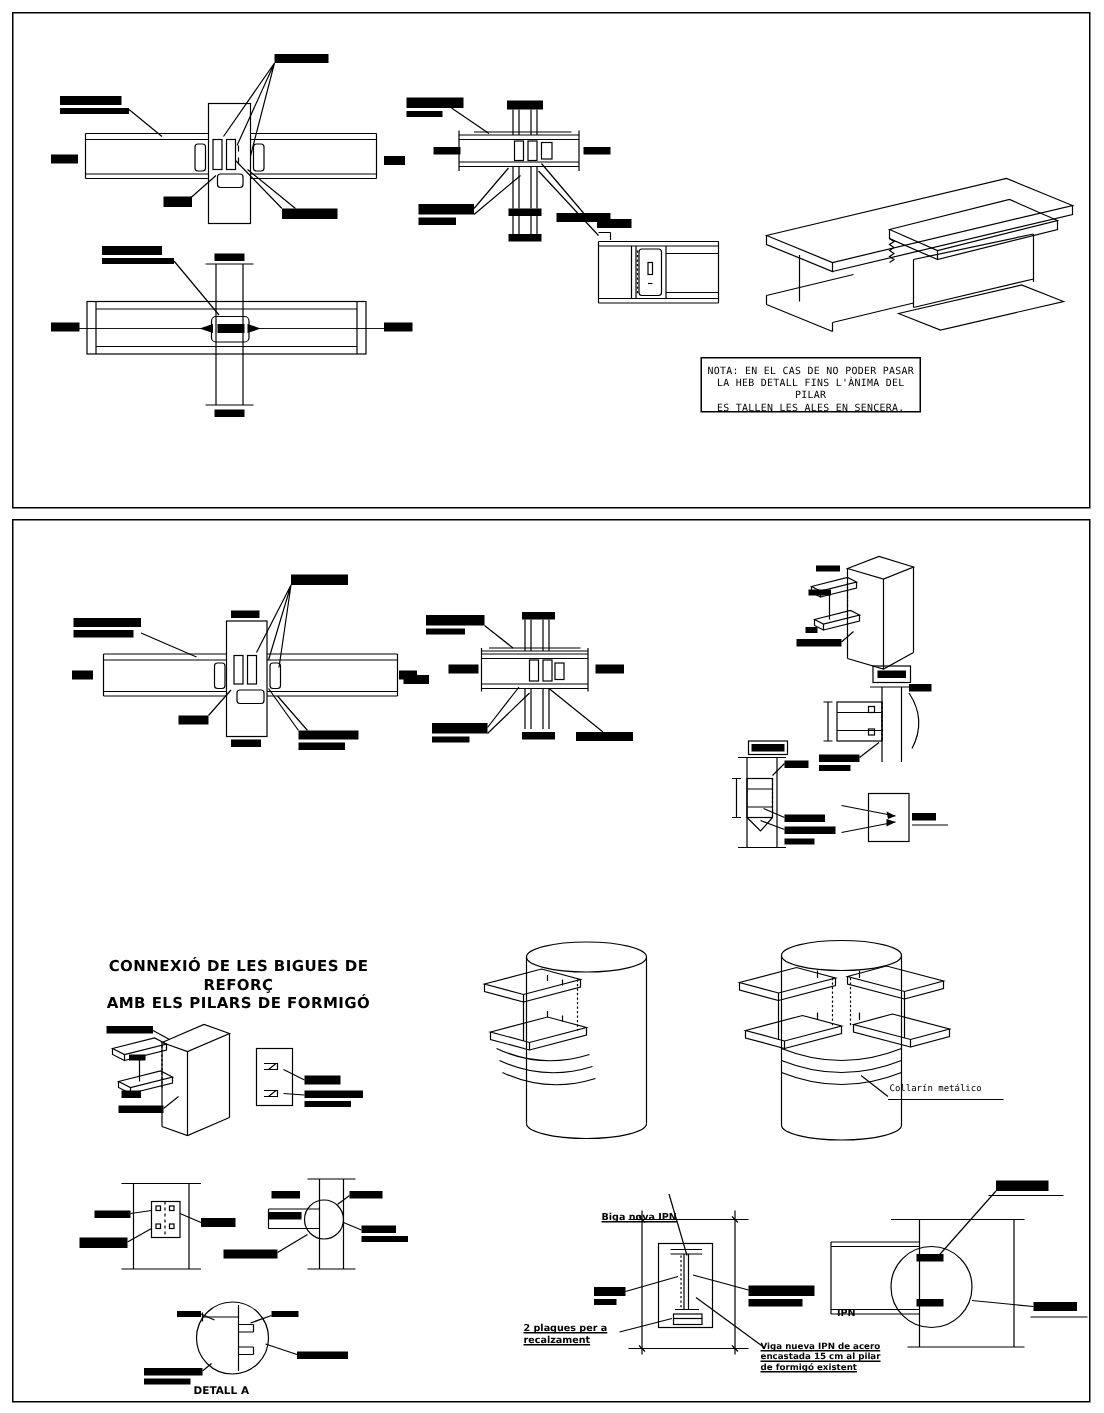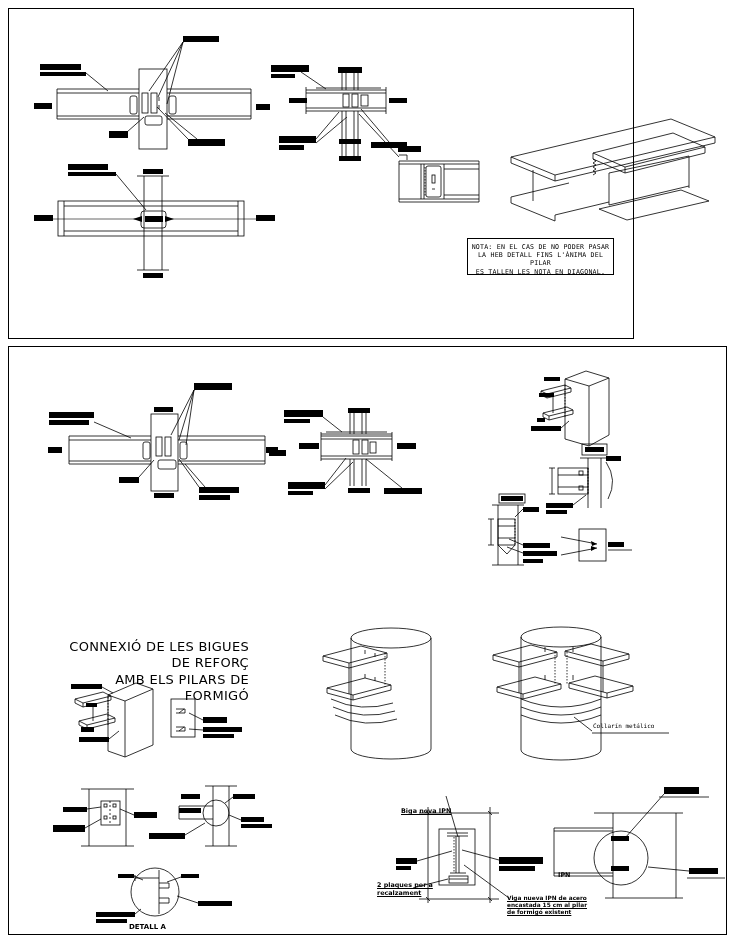--- a/index.html
+++ b/index.html
@@ -1,27 +1,27 @@
 <!DOCTYPE html>
 <html><head>
 <meta charset="utf-8">
 <style>
   html,body{margin:0;padding:0;background:#fff;}
   #sheet{position:relative;width:736px;height:942px;background:#fff;overflow:hidden;
          font-family:"DejaVu Sans Mono",monospace;color:#000;}
   .panel{position:absolute;left:8px;border:1px solid #000;background:#fff;box-sizing:border-box;}
-  #panel1{top:8px;width:626px;height:331px;}
+  #panel1{top:8px;width:719px;height:331px;}
   #panel2{top:346px;width:719px;height:589px;}
   svg{position:absolute;left:0;top:0;}
   .lw{stroke:#000;stroke-width:0.8;fill:none;}
   .bar{fill:#000;stroke:none;}
   .lbl{position:absolute;color:#000;line-height:1.25;}
   .note-box{border:1px solid #000;text-align:center;font-size:6.6px;letter-spacing:0.2px;
             padding-top:4px;box-sizing:border-box;}
-  .sec-title{font-family:"DejaVu Sans",sans-serif;font-weight:normal;font-size:13px;text-align:right;letter-spacing:0.3px;}
+  .sec-title{font-family:"DejaVu Sans",sans-serif;font-weight:bold;font-size:10px;text-align:center;letter-spacing:0.3px;}
   .tiny{font-size:6px;}
   .tinyb{font-family:"DejaVu Sans",sans-serif;font-weight:bold;font-size:6.4px;}
   .under{text-decoration:underline;}
   .caption{font-family:"DejaVu Sans",sans-serif;font-weight:bold;font-size:7px;text-align:left;}
 </style>
 </head>
 <body>
 
 <div id="sheet">
 
@@ -111,21 +111,21 @@
         <rect class="bar" x="247" y="206" width="19" height="6"></rect>
         <rect class="bar" x="136" y="207" width="18" height="6"></rect>
         <rect class="bar" x="59" y="155" width="40" height="6"></rect>
         <rect class="bar" x="59" y="163" width="48" height="4"></rect>
       </g>
     </svg>
 
     <div class="lbl note-box" style="left:458px;top:229px;width:147px;height:37px;">
       <div>NOTA: EN EL CAS DE NO PODER PASAR</div>
       <div>LA HEB DETALL FINS L'ÀNIMA DEL PILAR</div>
-      <div>ES TALLEN LES NOTA EN DIAGONAL.</div>
+      <div>ES TALLEN LES ALES EN SENCERA.</div>
     </div>
   </div>
 
   <div id="panel2" class="panel">
     <svg width="719" height="587" viewBox="0 0 719 587">
 
       <g class="lw">
         <rect x="142" y="67" width="27" height="77"></rect>
         <path d="M60 89 H142 M169 89 H256 M60 93 H142 M169 93 H256 M60 114 H142 M169 114 H256 M60 117 H142 M169 117 H256 M60 89 V117 M256 89 V117"></path>
         <rect x="134" y="95" width="7" height="17" rx="2"></rect>
@@ -382,21 +382,21 @@
     </div>
 
     <div class="lbl tiny" style="left:584px;top:375px;width:76px;">Collarín metálico</div>
 
     <div class="lbl tinyb" style="left:549px;top:524px;">IPN</div>
 
     <div class="lbl caption" style="left:120px;top:576px;width:56px;">DETALL A</div>
 
     <div class="lbl tinyb under" style="left:392px;top:460px;">Biga nova IPN</div>
 
-    <div class="lbl tinyb" style="left:340px;top:534px;width:70px;margin-left:28px;">
+    <div class="lbl tinyb" style="left:340px;top:534px;width:70px;">
       <div class="under">2 plaques per a</div>
       <div class="under">recalzament</div>
     </div>
 
     <div class="lbl" style="left:498px;top:548px;width:118px;font-size:5.8px;font-family:'DejaVu Sans',sans-serif;font-weight:bold;">
       <div class="under">Viga nueva IPN de acero</div>
       <div class="under">encastada 15 cm al pilar</div>
       <div class="under">de formigó existent</div>
     </div>
   </div>

